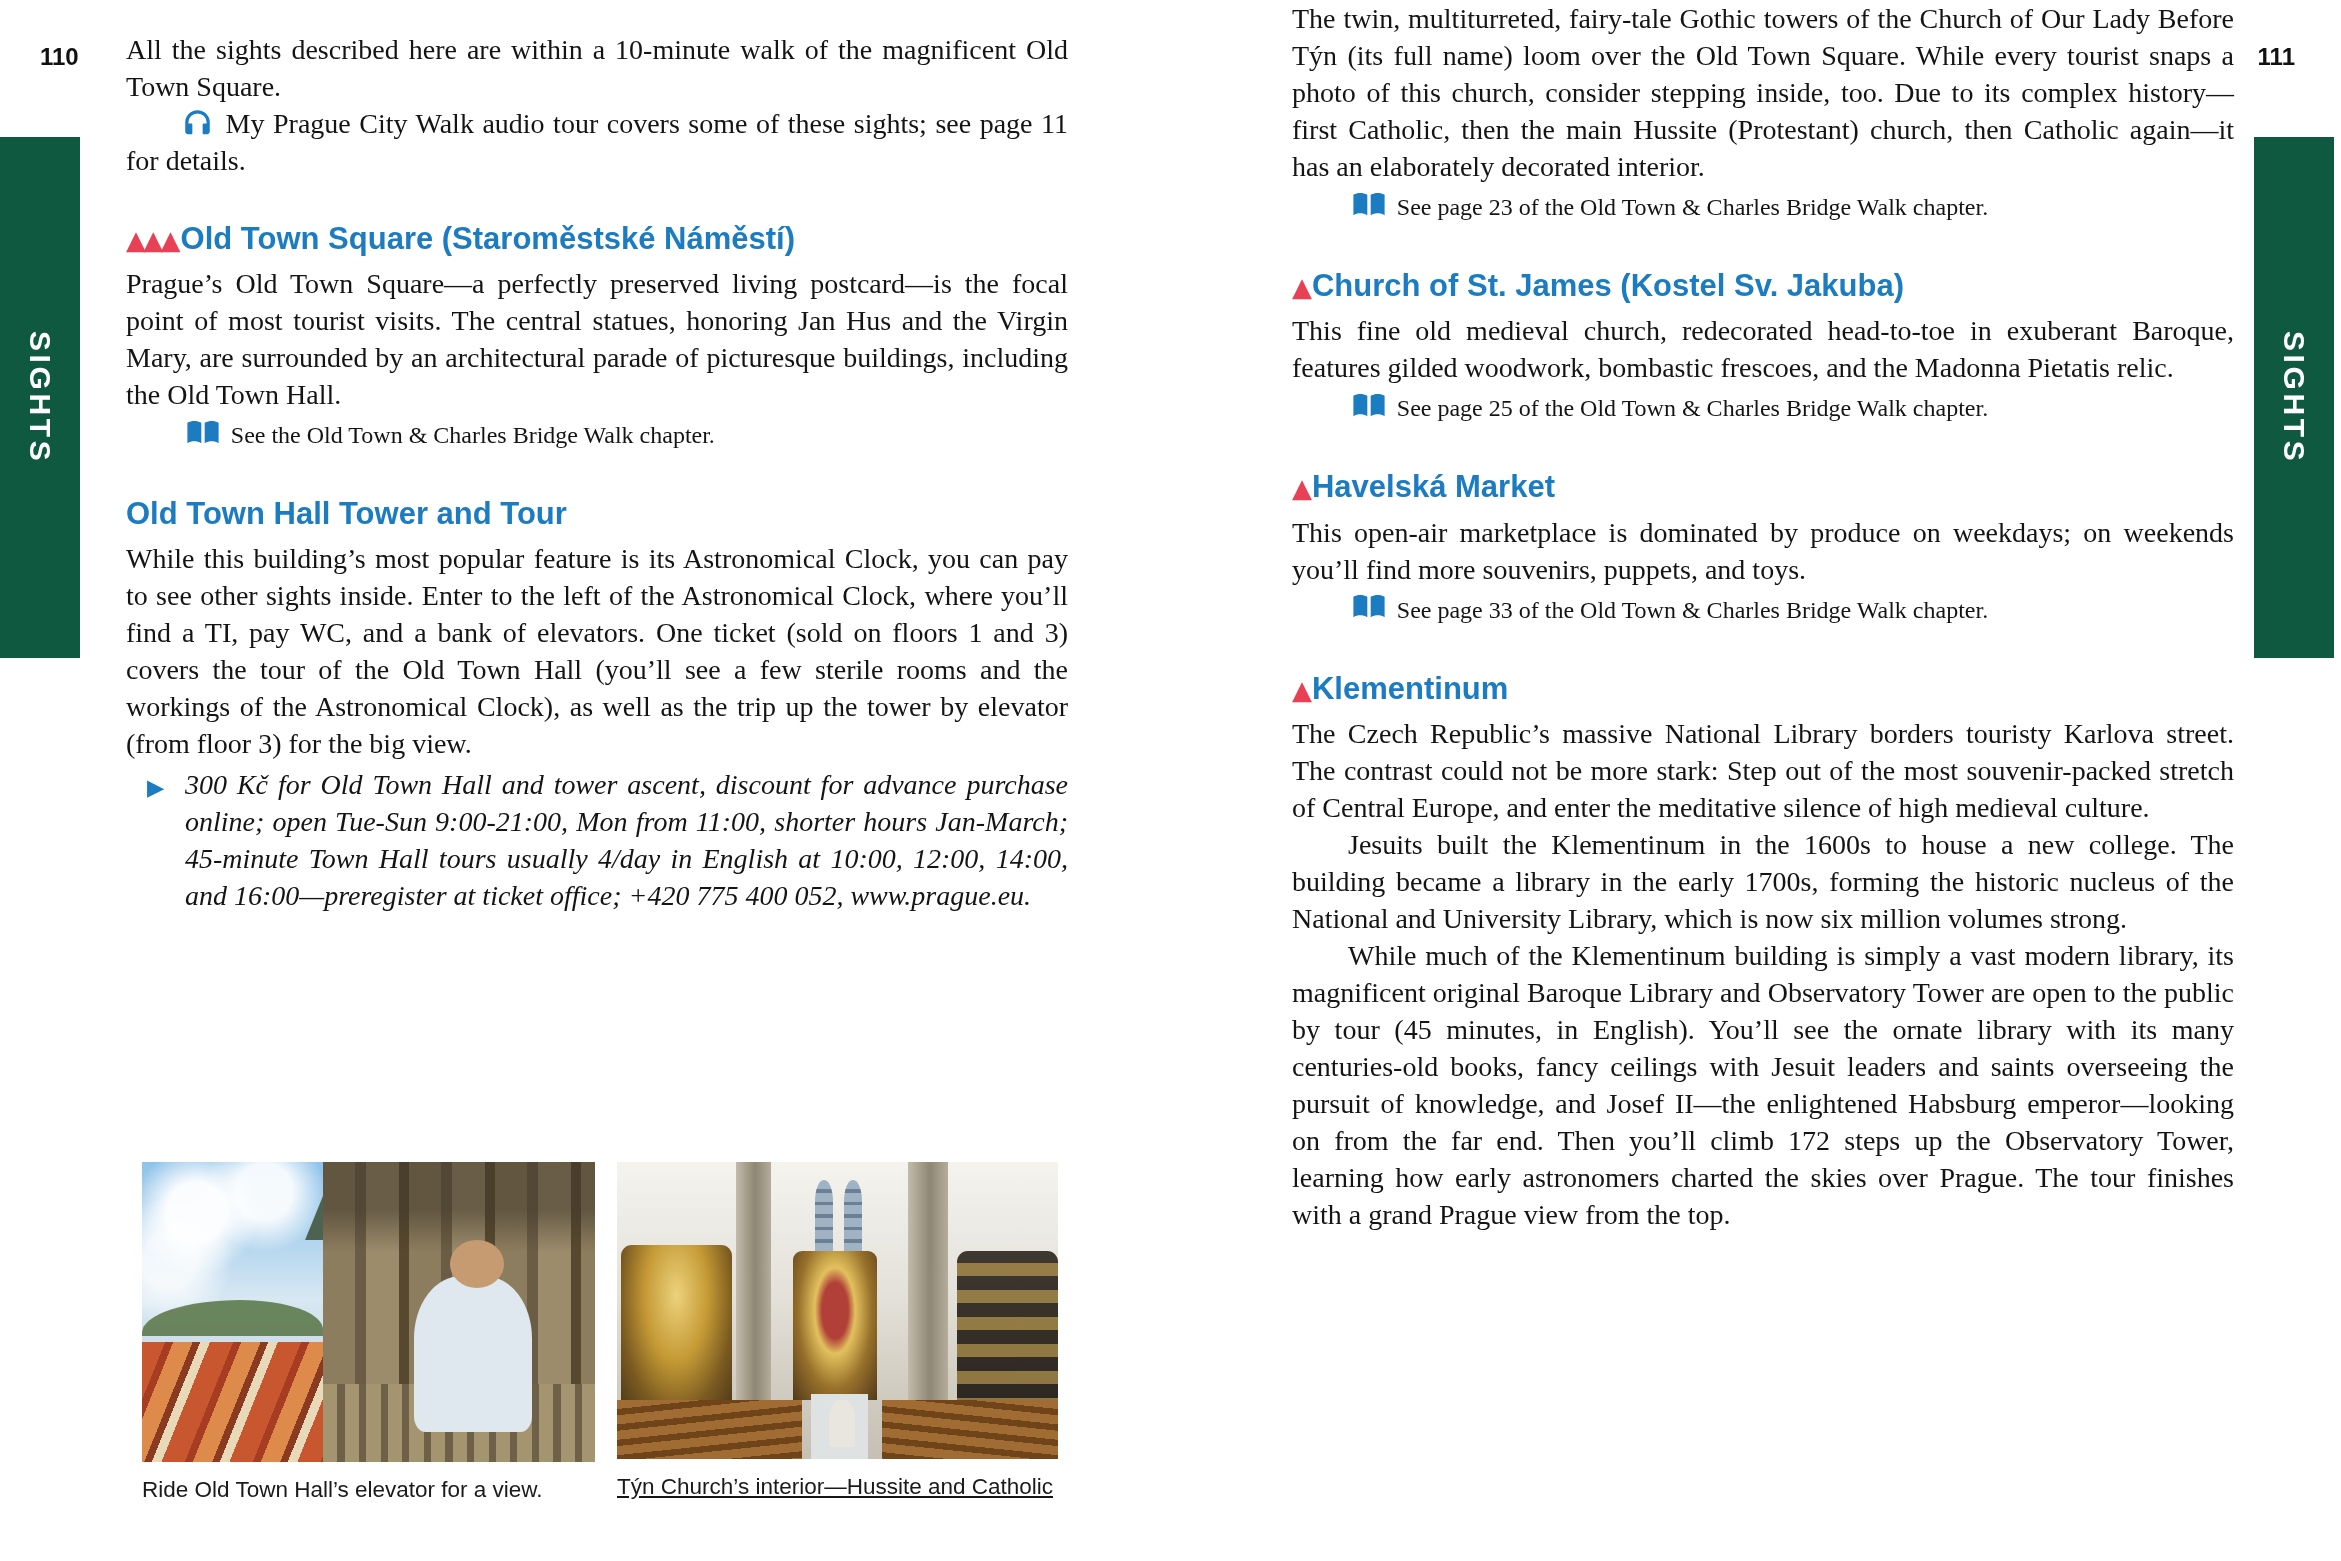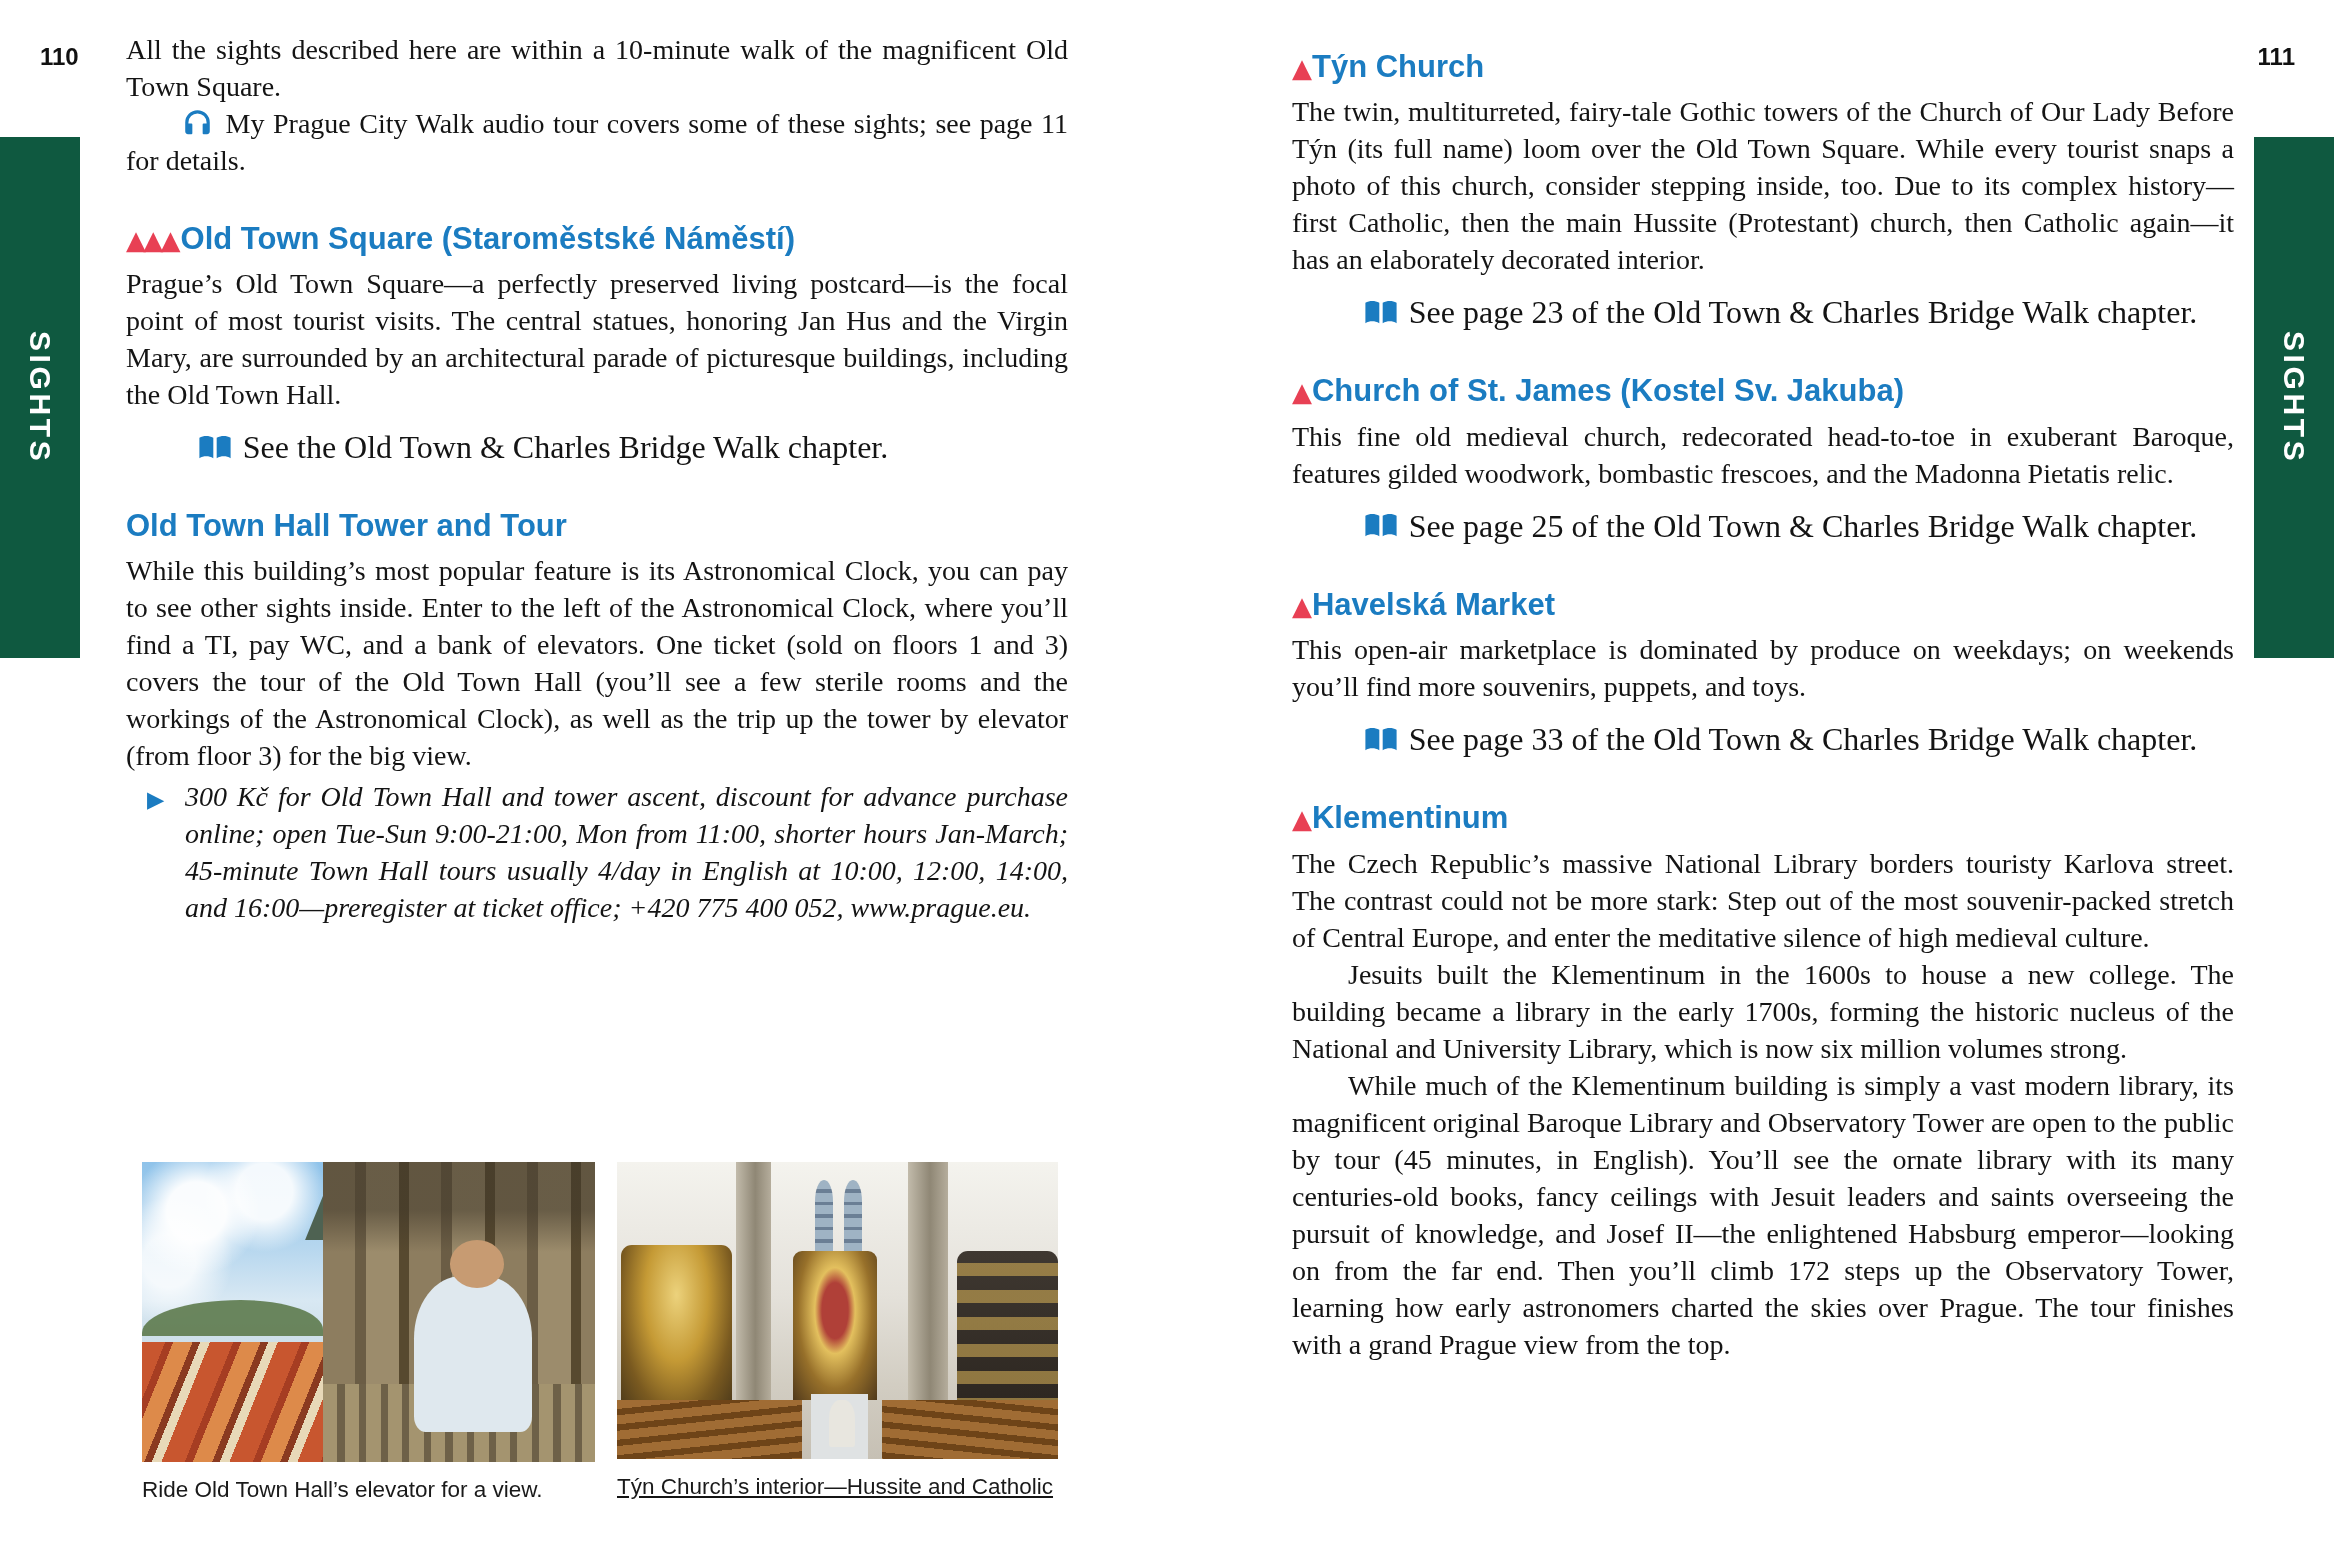--- a/index.html
+++ b/index.html
@@ -47,21 +47,21 @@
     margin:0;font-size:28px;line-height:37px;text-align:justify;
   }
   p.body.mt{margin-top:31px;}
   p.body.indent{text-indent:56px;}
   p.audio-note{
     margin:0;font-size:28px;line-height:37px;text-align:justify;text-indent:56px;
   }
   .hp-icon{display:inline-block;width:31px;height:27px;vertical-align:-2.7px;margin-right:12.6px;}
   .hp-icon svg{display:block;width:100%;height:100%;fill:#1b7cc1;}
   p.crossref{
-    margin:16px;padding-left:56px;font-size:32px;line-height:37px;
+    margin:4px;padding-left:56px;font-size:24px;line-height:37px;
   }
   .book-icon{display:inline-block;width:34px;height:26px;vertical-align:-2.7px;margin-right:10.8px;}
   .book-icon svg{display:block;width:100%;height:100%;fill:#1b7cc1;}
   .listing{
     margin:4.5px 0 0 59px;position:relative;font-style:italic;
     font-size:28px;line-height:37px;text-align:justify;
   }
   .listing .bullet{
     position:absolute;left:-38px;top:2.7px;font-style:normal;
     font-family:"DejaVu Sans", sans-serif;font-size:22.5px;color:#1b7cc1;
@@ -190,23 +190,20 @@
         <div class="p2-aisle"></div>
         <div class="p2-visitor"></div>
       </div>
       <figcaption>Týn Church’s interior—Hussite and Catholic</figcaption>
     </figure>
   </div>
 </div>
 
 <div class="page right">
 
-  <h2 class="sight first">
-    <span class="rating">▲</span><span>Týn Church</span>
-  </h2>
   <p class="body">The twin, multiturreted, fairy-tale Gothic towers of the Church of Our Lady Before Týn (its full name) loom over the Old Town Square. While every tourist snaps a photo of this church, consider stepping inside, too. Due to its complex history—first Catholic, then the main Hussite (Protestant) church, then Catholic again—it has an elaborately decorated interior.</p>
   <p class="crossref">
     <span class="book-icon"><svg viewBox="0 0 26 20">
           <path d="M1 2.2C4.2.2 8.2.2 11.7 2.2v15.6C8.2 15.8 4.2 15.8 1 17.8V2.2zM25 2.2C21.8.2 17.8.2 14.3 2.2v15.6c3.5-2 7.5-2 10.7 0V2.2z"></path>
         </svg></span><span>See page 23 of the Old Town &amp; Charles Bridge Walk chapter.</span>
   </p>
 
   <h2 class="sight">
     <span class="rating">▲</span><span>Church of St. James (Kostel Sv. Jakuba)</span>
   </h2>

